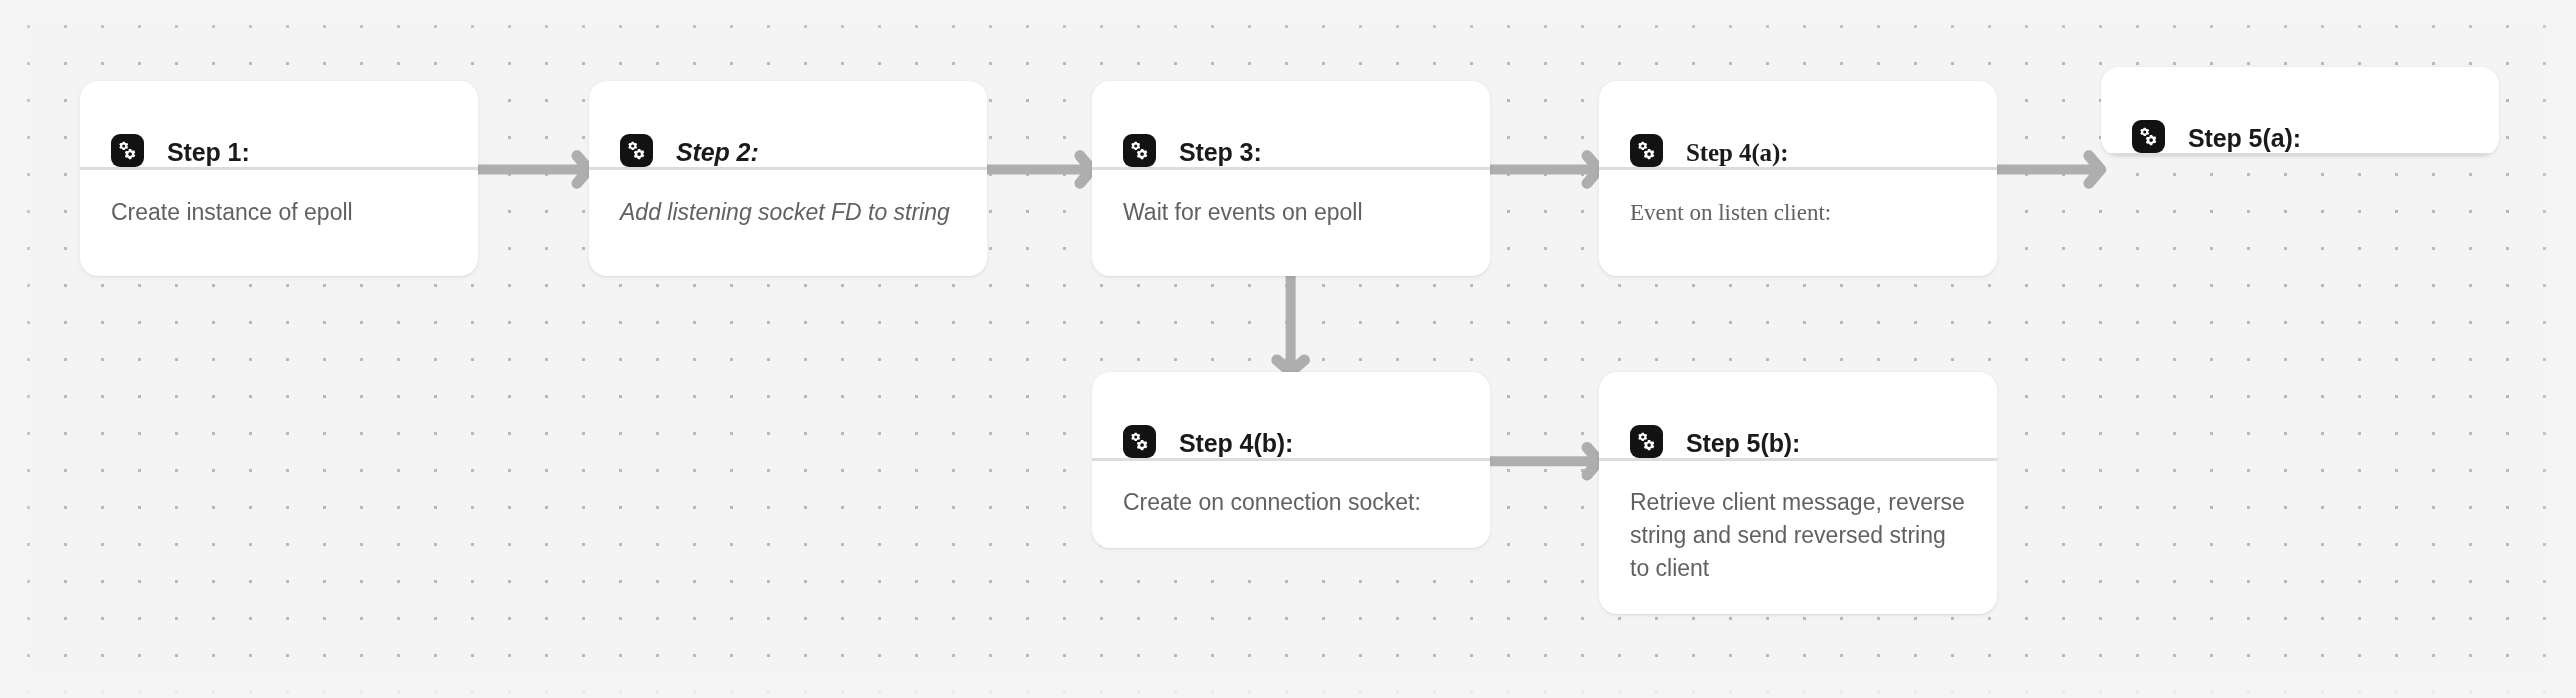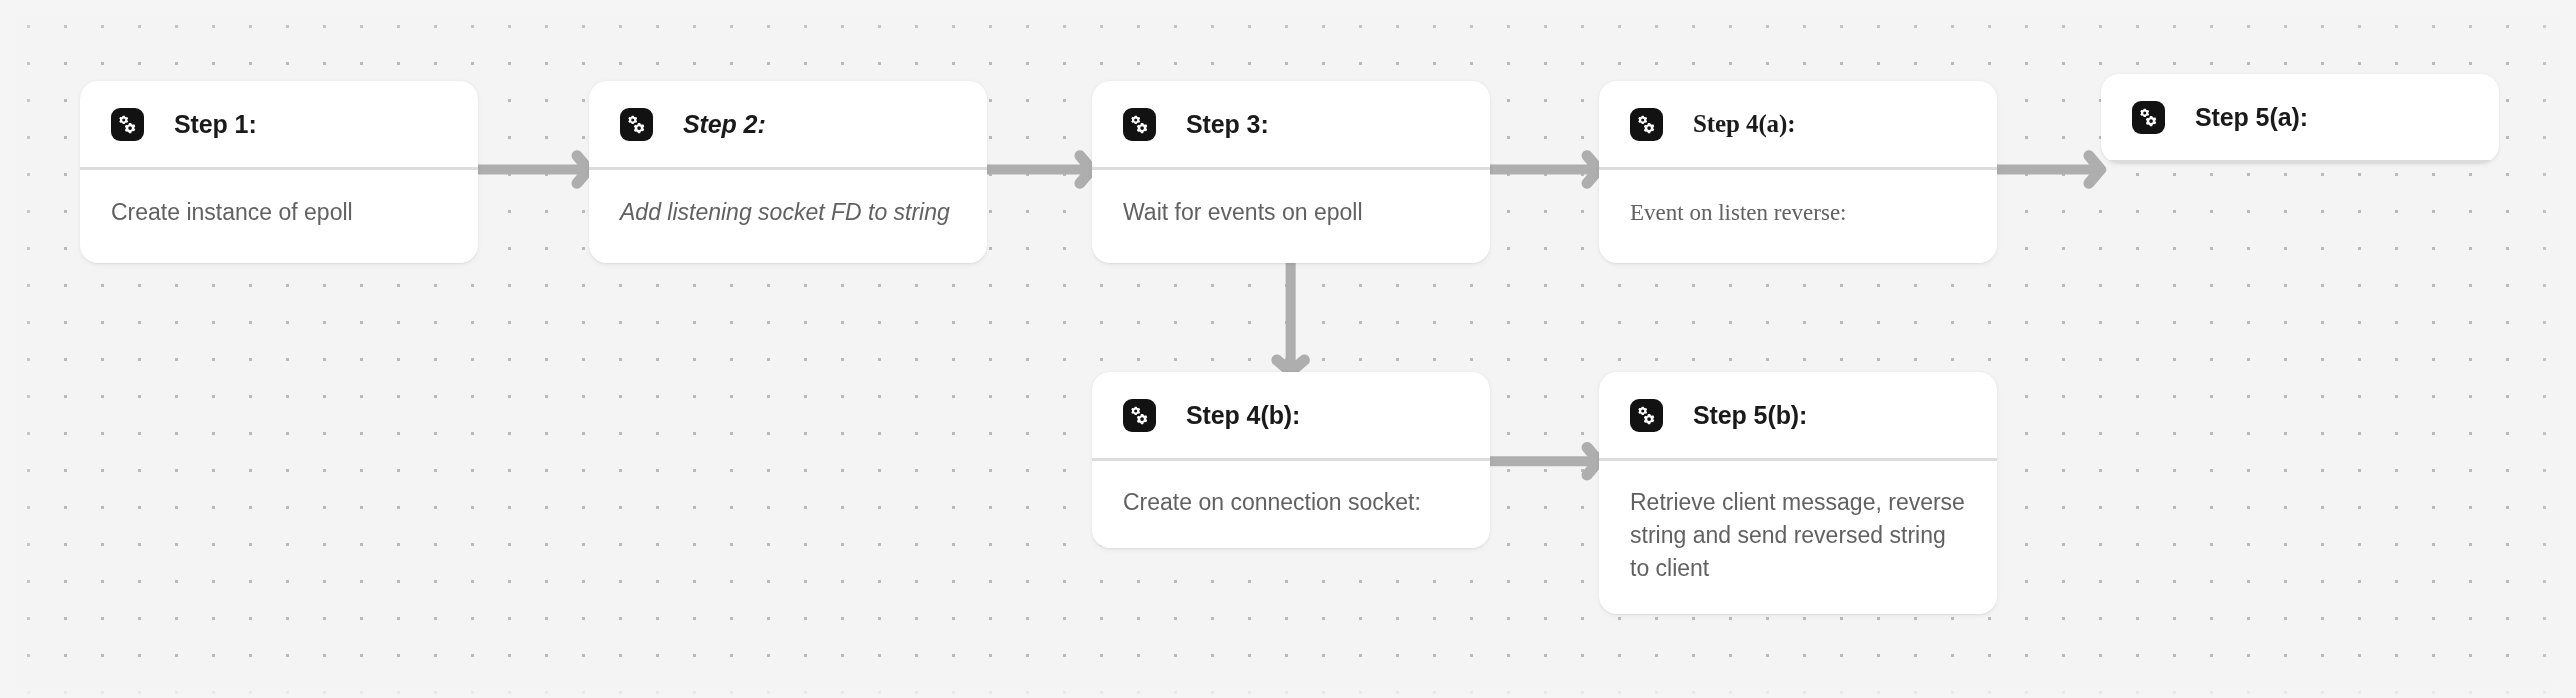--- a/index.html
+++ b/index.html
@@ -51,23 +51,23 @@
     width:398px;
     background:#ffffff;
     border-radius:18px;
     box-shadow:0 1.6px 5.3px rgba(0,0,0,0.055), 0 0.5px 1.6px rgba(0,0,0,0.05);
     overflow:hidden;
   }
 
   .card-header {
     height:86px;
     display:flex;
-    align-items:center;
+    align-items:flex-end;
     padding:0 31px;
-    gap:30px;
+    gap:23px;
   }
 
   .card-icon {
     width:33px;
     height:33px;
     flex:0 0 33px;
     background:#121212;
     border-radius:9px;
     display:flex;
     align-items:center;
@@ -90,21 +90,21 @@
   }
 
   .card-body {
     padding:25px 31px 29px 31px;
     font-size:23px;
     line-height:33px;
     color:#616161;
   }
 
   
-  .body-pad-lg { padding-top:26.5px; padding-bottom:34px; }
+  .body-pad-lg { padding-top:26.5px; padding-bottom:47px; }
 </style>
 </head>
 <body>
 
 <div id="canvas"></div>
 <div id="vignette"></div>
 
 <svg id="edges" width="2576" height="699" viewBox="0 0 4866 1320">
   <defs>
     <g id="ah-right">
@@ -208,24 +208,24 @@
           <path d="M14.6 3.4l.9 2.0a6.3 6.3 0 0 1 1.9.8l2.1-.6 1.8 3.1-1.6 1.5c.1.35.15.7.15 1.05s-.05.7-.15 1.05l1.6 1.5-1.8 3.1-2.1-.6a6.3 6.3 0 0 1-1.9.8l-.9 2.0h-3.6l-.9-2.0a6.3 6.3 0 0 1-1.9-.8l-2.1.6-1.8-3.1 1.6-1.5a5.7 5.7 0 0 1-.15-1.05c0-.35.05-.7.15-1.05l-1.6-1.5 1.8-3.1 2.1.6a6.3 6.3 0 0 1 1.9-.8l.9-2.0z"></path>
           <circle cx="12.8" cy="11.25" r="2.9" fill="#121212"></circle>
           <path d="M27.0 17.0l1.05 2.35a7.4 7.4 0 0 1 2.25.95l2.45-.7 2.1 3.65-1.85 1.75c.1.42.17.85.17 1.25s-.07.83-.17 1.25l1.85 1.75-2.1 3.65-2.45-.7a7.4 7.4 0 0 1-2.25.95L27.0 36.5h-4.2l-1.05-2.35a7.4 7.4 0 0 1-2.25-.95l-2.45.7-2.1-3.65 1.85-1.75a6.7 6.7 0 0 1-.17-1.25c0-.4.07-.83.17-1.25l-1.85-1.75 2.1-3.65 2.45.7a7.4 7.4 0 0 1 2.25-.95L22.8 17.0z"></path>
           <circle cx="24.9" cy="26.75" r="3.5" fill="#121212"></circle>
         </g>
       </svg>
     </span>
     <span class="card-title">Step 4(a):</span>
   </div>
   <div class="card-divider"></div>
-  <div class="card-body body-pad-lg">Event on listen reverse:</div>
-</div>
-
-<div class="card" style="left:2101px; top:74px;">
+  <div class="card-body body-pad-lg">Event on listen client:</div>
+</div>
+
+<div class="card" style="left:2101px; top:67px;">
   <div class="card-header">
     <span class="card-icon">
       <svg width="21" height="21" viewBox="0 0 40 40">
         <g fill="#ffffff">
           <path d="M14.6 3.4l.9 2.0a6.3 6.3 0 0 1 1.9.8l2.1-.6 1.8 3.1-1.6 1.5c.1.35.15.7.15 1.05s-.05.7-.15 1.05l1.6 1.5-1.8 3.1-2.1-.6a6.3 6.3 0 0 1-1.9.8l-.9 2.0h-3.6l-.9-2.0a6.3 6.3 0 0 1-1.9-.8l-2.1.6-1.8-3.1 1.6-1.5a5.7 5.7 0 0 1-.15-1.05c0-.35.05-.7.15-1.05l-1.6-1.5 1.8-3.1 2.1.6a6.3 6.3 0 0 1 1.9-.8l.9-2.0z"></path>
           <circle cx="12.8" cy="11.25" r="2.9" fill="#121212"></circle>
           <path d="M27.0 17.0l1.05 2.35a7.4 7.4 0 0 1 2.25.95l2.45-.7 2.1 3.65-1.85 1.75c.1.42.17.85.17 1.25s-.07.83-.17 1.25l1.85 1.75-2.1 3.65-2.45-.7a7.4 7.4 0 0 1-2.25.95L27.0 36.5h-4.2l-1.05-2.35a7.4 7.4 0 0 1-2.25-.95l-2.45.7-2.1-3.65 1.85-1.75a6.7 6.7 0 0 1-.17-1.25c0-.4.07-.83.17-1.25l-1.85-1.75 2.1-3.65 2.45.7a7.4 7.4 0 0 1 2.25-.95L22.8 17.0z"></path>
           <circle cx="24.9" cy="26.75" r="3.5" fill="#121212"></circle>
         </g>
       </svg>

